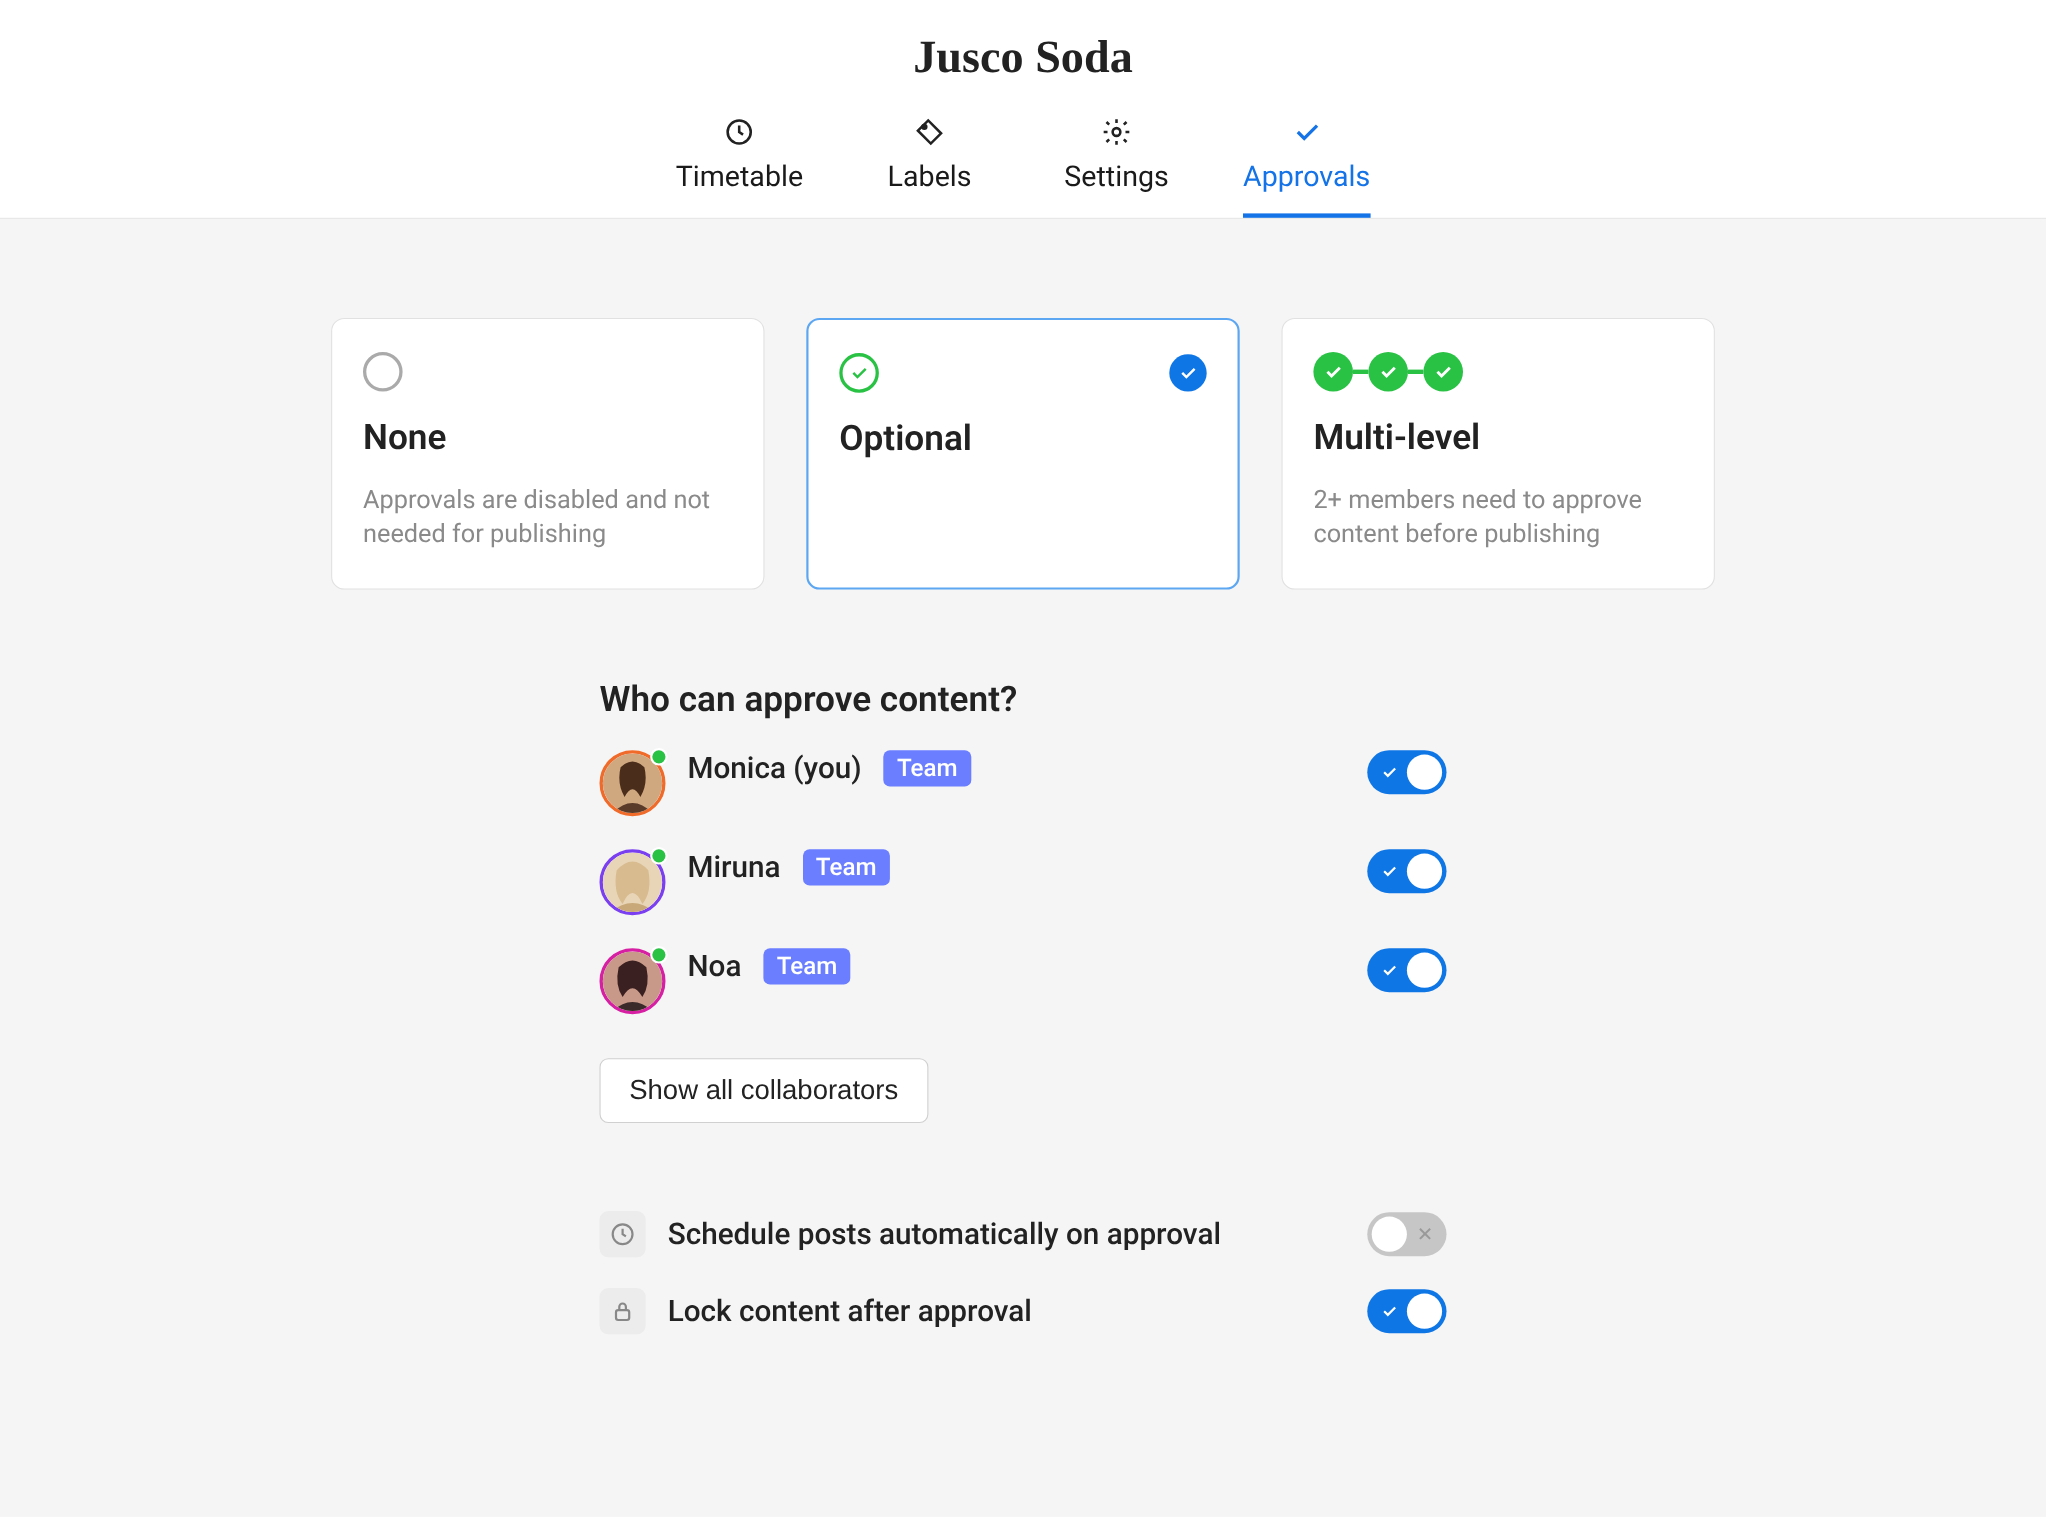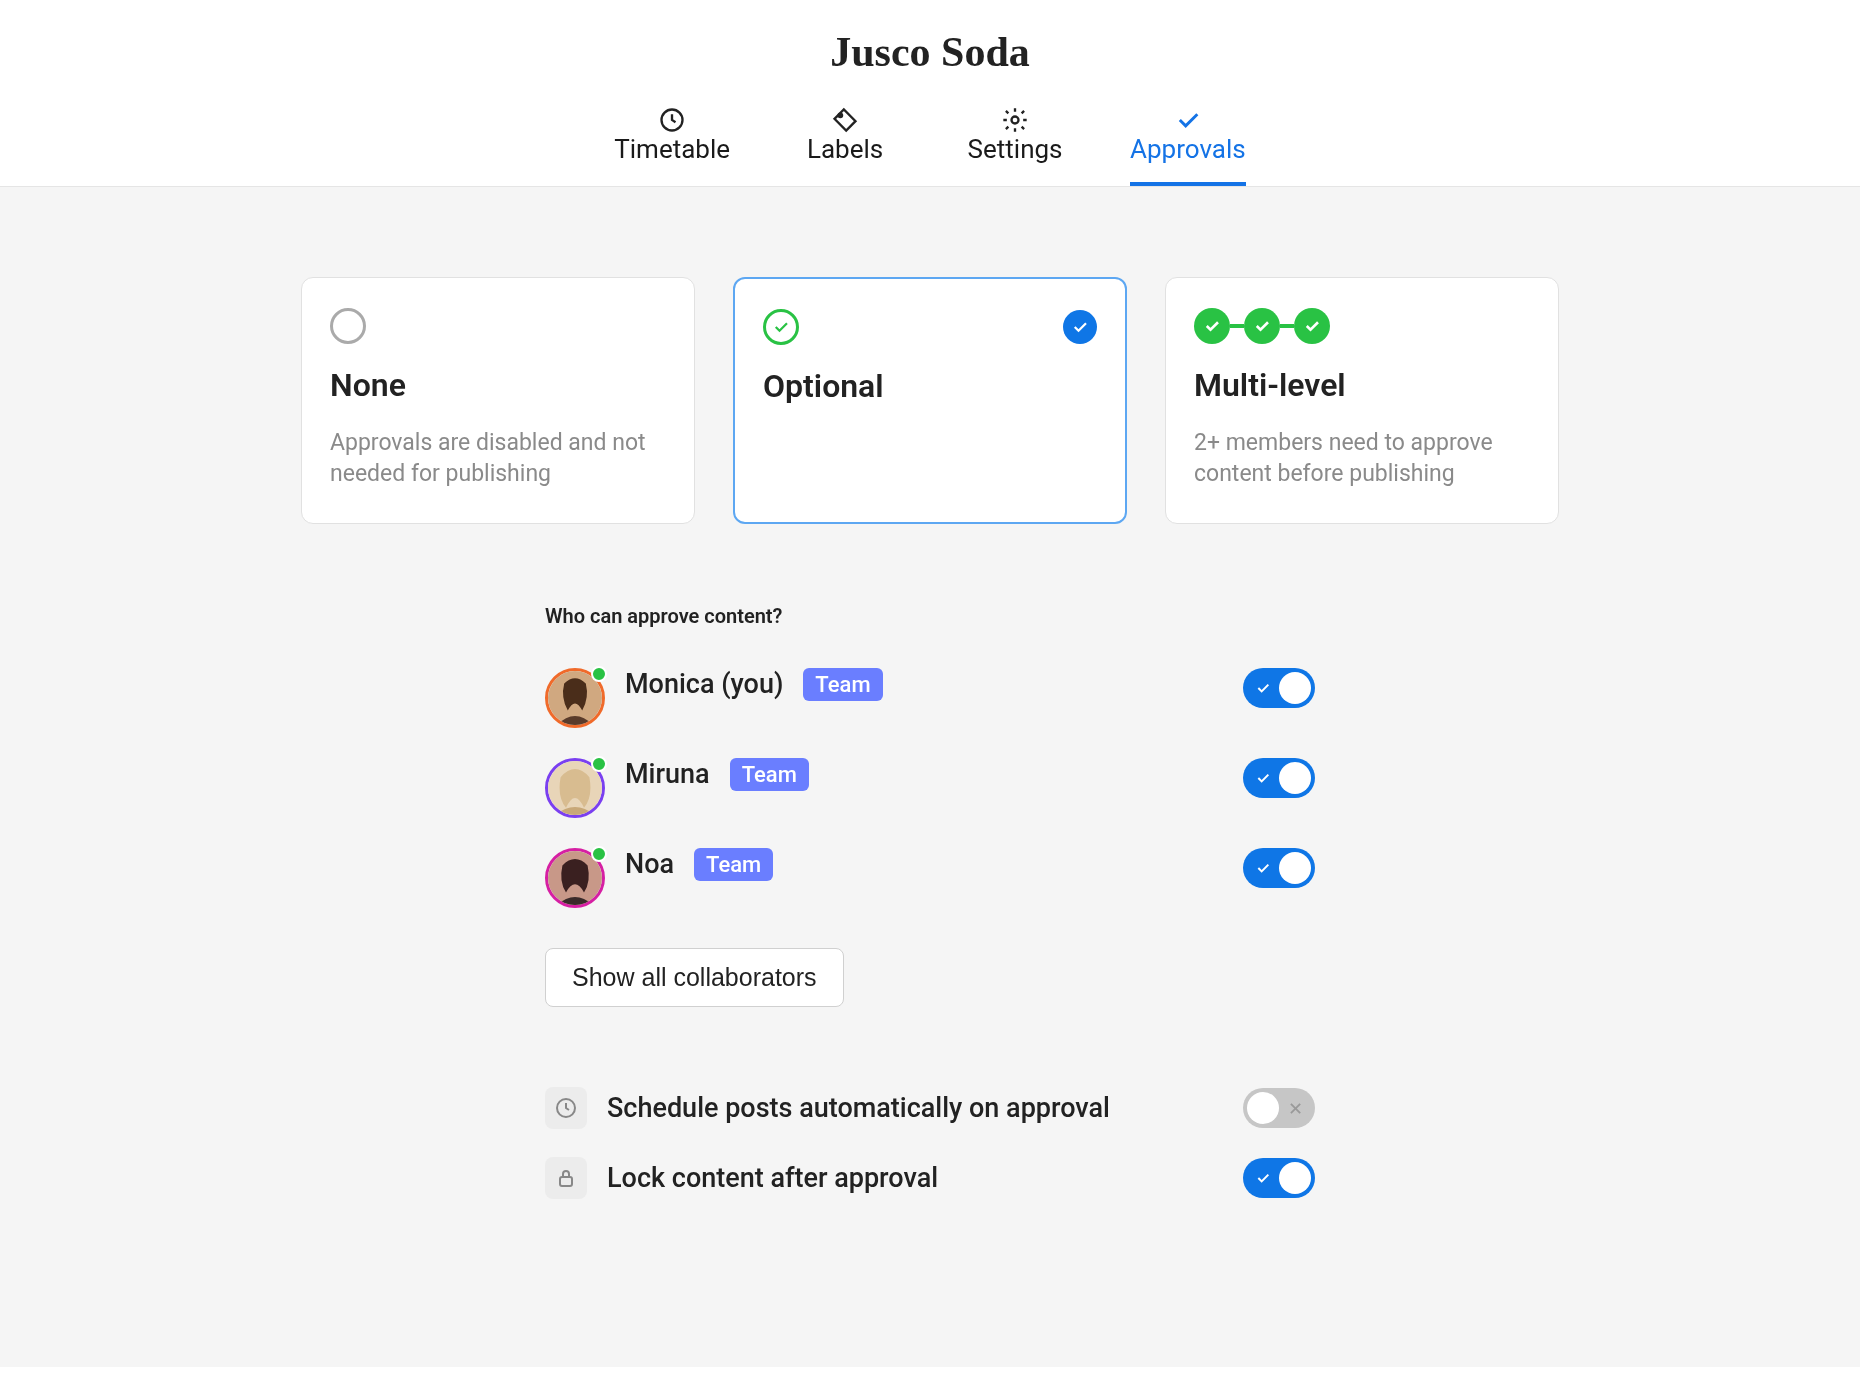--- a/index.html
+++ b/index.html
@@ -25,20 +25,21 @@
   }
   .tabs {
     display: flex;
     justify-content: center;
     gap: 60px;
   }
   .tab {
     display: flex;
     flex-direction: column;
     align-items: center;
+    gap: 12px;
     padding-bottom: 18px;
     cursor: pointer;
     border-bottom: 4px solid transparent;
     min-width: 110px;
   }
   .tab.active {
     color: #1473e6;
     border-bottom-color: #1473e6;
   }
   .tab-icon {
@@ -100,24 +101,24 @@
     border-radius: 50%;
     display: flex; align-items: center; justify-content: center;
   }
   .selected-badge svg { width: 18px; height: 18px; stroke: #fff; stroke-width: 3; fill: none; }
 
   .approvers {
     width: 770px;
     margin: 0 auto;
   }
   .section-title {
-    font-size: 20px;
+    font-size: 32px;
     font-weight: 600;
     color: #222;
-    margin-bottom: 40px;
+    margin-bottom: 28px;
   }
   .approver-row {
     display: flex;
     align-items: flex-start;
     gap: 20px;
     margin-bottom: 30px;
   }
   .avatar-wrap { position: relative; width: 60px; height: 60px; }
   .avatar {
     width: 60px; height: 60px;

